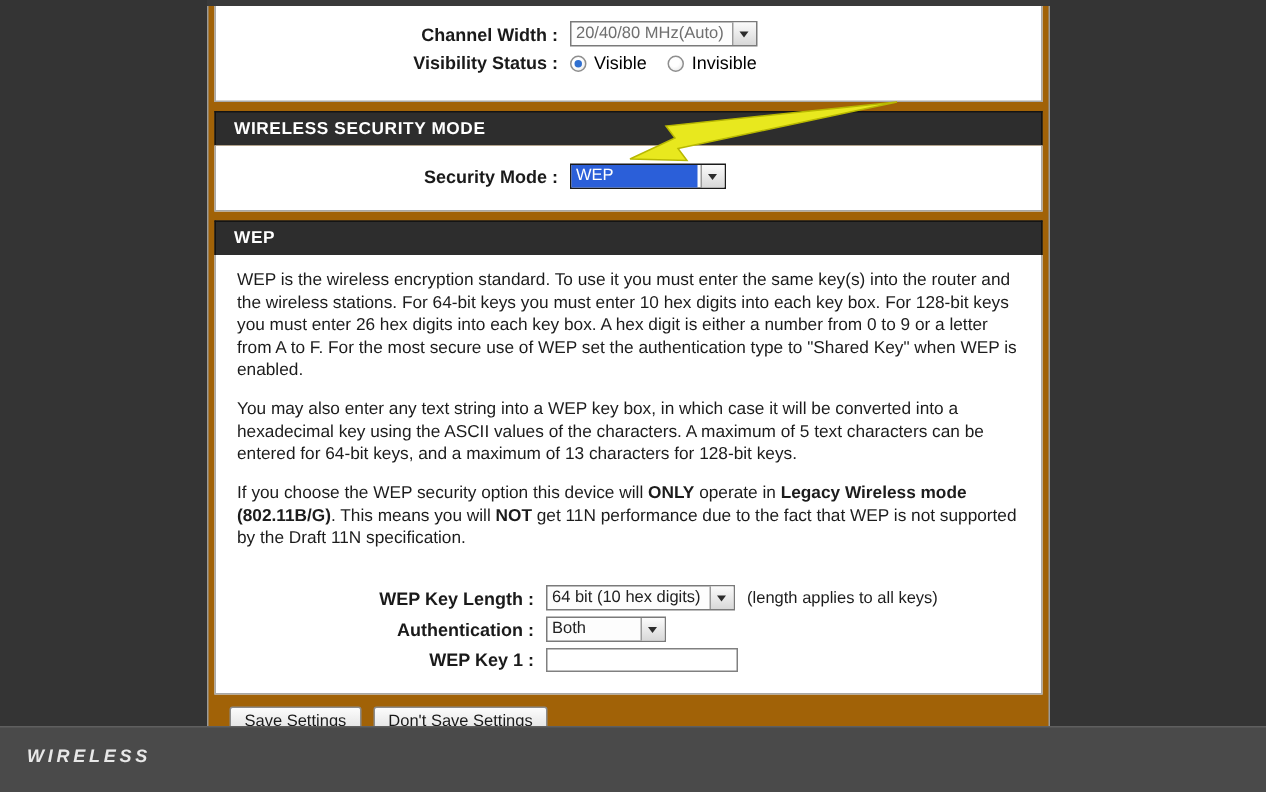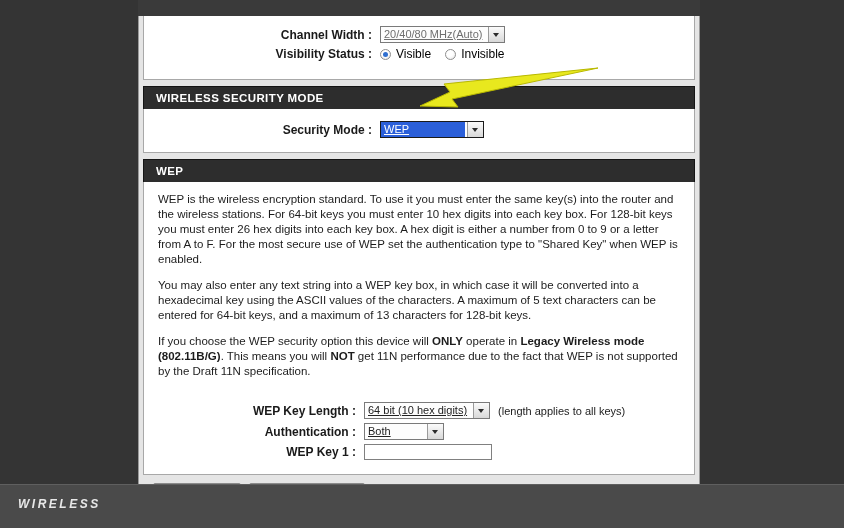--- a/index.html
+++ b/index.html
@@ -30,23 +30,23 @@
   }
   .gutter-right {
     position: absolute;
     left: 700px; top: 0;
     width: 144px; height: 484px;
     background: #343434;
   }
   .content {
     position: absolute;
     left: 138px;
-    top: 16px;
+    top: 4px;
     width: 562px;
-    background: #e5e5e5;
+    background: #a16207;
     border-left: 1px solid #9a9a9a;
     border-right: 1px solid #9a9a9a;
     box-sizing: border-box;
   }
 
   
   .panel {
     background: #ffffff;
     border: 1px solid #a8a8a8;
     margin: 0 4px 6px 4px;
@@ -102,21 +102,20 @@
     border: 1px solid #7a7a7a;
     background: #fdfdfd;
     font-size: 11px;
     color: #222;
     box-sizing: border-box;
   }
   .sel .txt {
     padding: 0 4px 0 3px;
     white-space: nowrap;
     line-height: 15px;
-    text-decoration: underline;
   }
   .sel .arrow {
     width: 15px;
     height: 15px;
     margin: 0 0 0 2px;
     background: linear-gradient(#fbfbfb, #d8d8d8);
     border-left: 1px solid #9a9a9a;
     position: relative;
     flex: 0 0 auto;
   }

